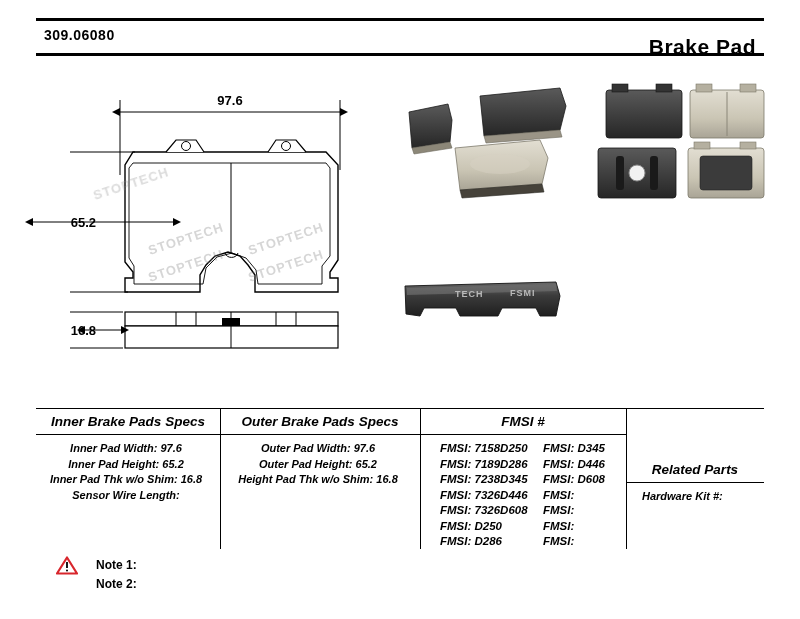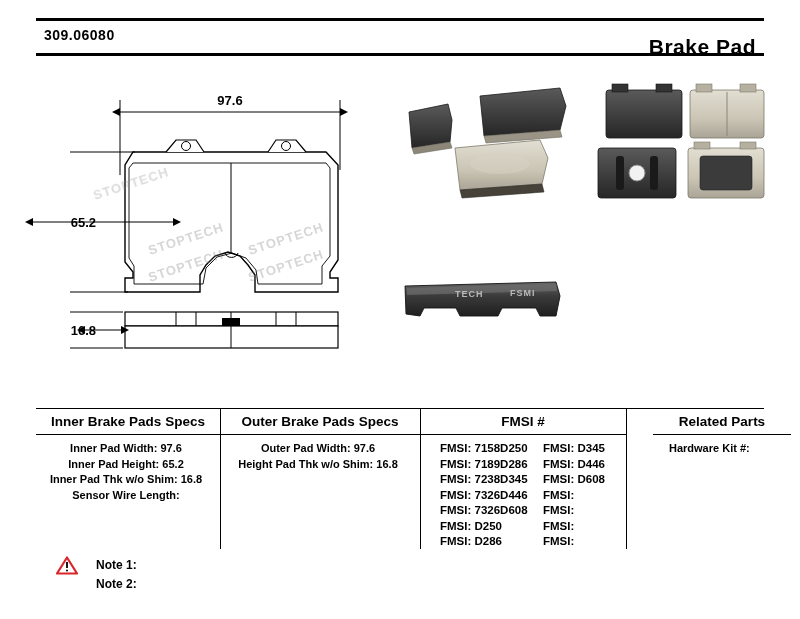--- a/index.html
+++ b/index.html
@@ -65,20 +65,21 @@
     left: 36px;
     top: 409px;
     width: 728px;
     height: 140px;
   }
   .spec-col {
     position: absolute;
     top: 0;
     height: 140px;
     box-sizing: border-box;
+    font-style: italic;
   }
   .spec-col .col-head {
     height: 25px;
     line-height: 25px;
     text-align: center;
     font-size: 13.5px;
     font-weight: bold;
     border-bottom: 1.5px solid #000;
   }
   .spec-col .col-body {
@@ -329,20 +330,24 @@
     <div class="v-sep" style="left:184px;"></div>
 
     <div class="spec-col" style="left:184px; width:200px;">
       <div class="col-head">Outer Brake Pads Specs</div>
       <div class="col-body">
         <div class="kv">
           <span>Outer Pad Width:</span>
           <span class="val">97.6</span>
         </div>
         <div class="kv">
+          <span>Outer Pad Height:</span>
+          <span class="val">65.2</span>
+        </div>
+        <div class="kv">
           <span>Height Pad Thk w/o Shim:</span>
           <span class="val">16.8</span>
         </div>
       </div>
     </div>
 
     <div class="v-sep" style="left:384px;"></div>
 
     <div class="spec-col" style="left:384px; width:206px;">
       <div class="col-head">FMSI #</div>
@@ -363,21 +368,21 @@
           <div class="fmsi-row">FMSI:</div>
           <div class="fmsi-row">FMSI:</div>
           <div class="fmsi-row">FMSI:</div>
           <div class="fmsi-row">FMSI:</div>
         </div>
       </div>
     </div>
 
     <div class="v-sep" style="left:590px;"></div>
 
-    <div class="spec-col" style="left:617px; width:138px;">
+    <div class="spec-col" style="left:590px; width:138px;margin-top:48px;">
       <div class="col-head">Related Parts</div>
       <div class="col-body">
         <div class="related-row">Hardware Kit #:</div>
       </div>
     </div>
   </div>
 
   <div class="notes">
     <div class="note-line">
       <span class="warn-icon">

